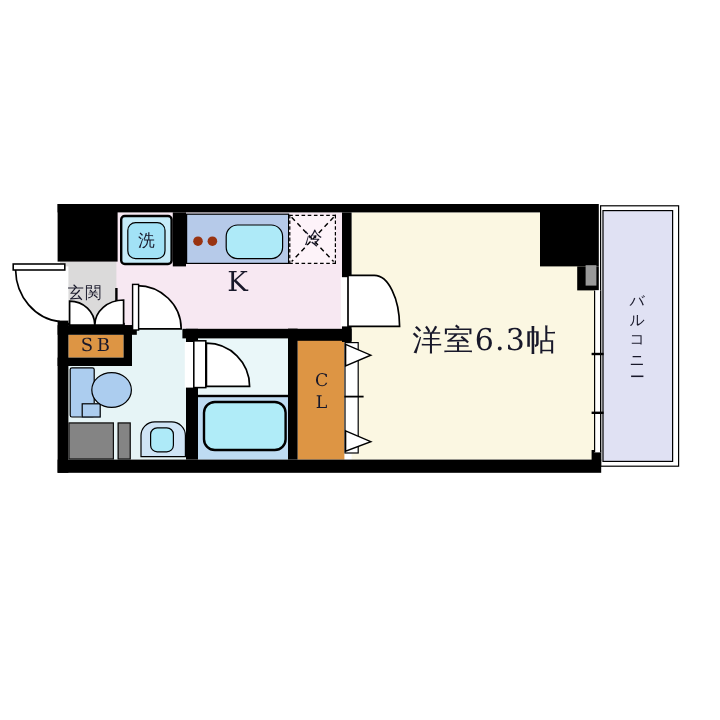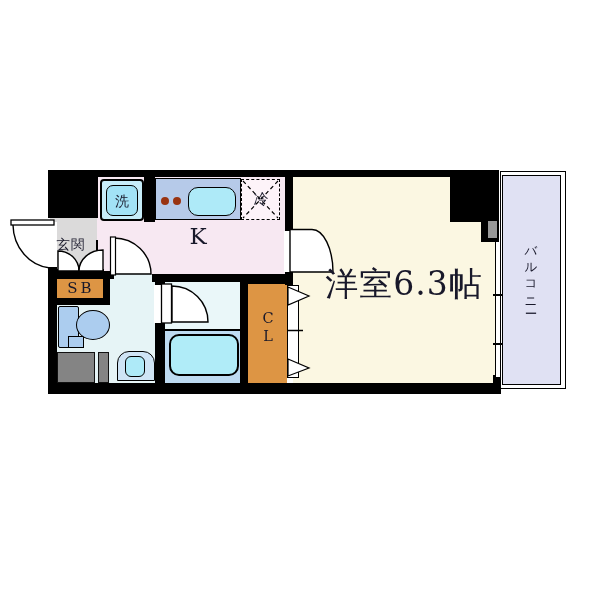--- a/index.html
+++ b/index.html
@@ -93,21 +93,21 @@
     <path d="M172,322 L172,286 A36,36 0 0 1 208,322 Z" fill="#fff" stroke="#000" stroke-width="1.4"></path>
 
     <path d="M288,287 L309,296 L288,305 Z" fill="#fff" stroke="#000" stroke-width="1.2"></path>
     <path d="M288,359 L309,368 L288,376 Z" fill="#fff" stroke="#000" stroke-width="1.2"></path>
     <line x1="287" y1="330.5" x2="303" y2="330.5" stroke="#000" stroke-width="1.5"></line>
 
     <line x1="243" y1="181" x2="278" y2="218" stroke="#000" stroke-width="1.2" stroke-dasharray="4,3"></line>
     <line x1="278" y1="181" x2="243" y2="218" stroke="#000" stroke-width="1.2" stroke-dasharray="4,3"></line>
   </svg>
 
-  <div class="lbl" style="left:404px;top:283px;font-size:33px;letter-spacing:1px;">洋室6.3帖</div>
+  <div class="lbl" style="left:404px;top:283px;font-size:25px;letter-spacing:1px;">洋室6.3帖</div>
   <div class="lbl" style="left:198px;top:236px;font-size:23px;">K</div>
   <div class="lbl" style="left:71px;top:245px;font-size:13.5px;letter-spacing:1px;">玄関</div>
   <div class="lbl" style="left:81px;top:288px;font-size:15px;letter-spacing:3px;">SB</div>
   <div class="lbl" style="left:122px;top:201px;font-size:14px;">洗</div>
   <div class="lbl" style="left:261px;top:199px;font-size:15px;">冷</div>
   <div class="lbl" style="left:268px;top:327px;font-size:14.5px;text-align:center;">
     <span style="display:block;line-height:18px;">C</span>
     <span style="display:block;line-height:18px;">L</span>
   </div>
   <div style="left:518px;top:236px;width:26px;height:96px;writing-mode:vertical-rl;color:#18182a;font-size:12.5px;letter-spacing:3.5px;line-height:26px;">バルコニー</div>

